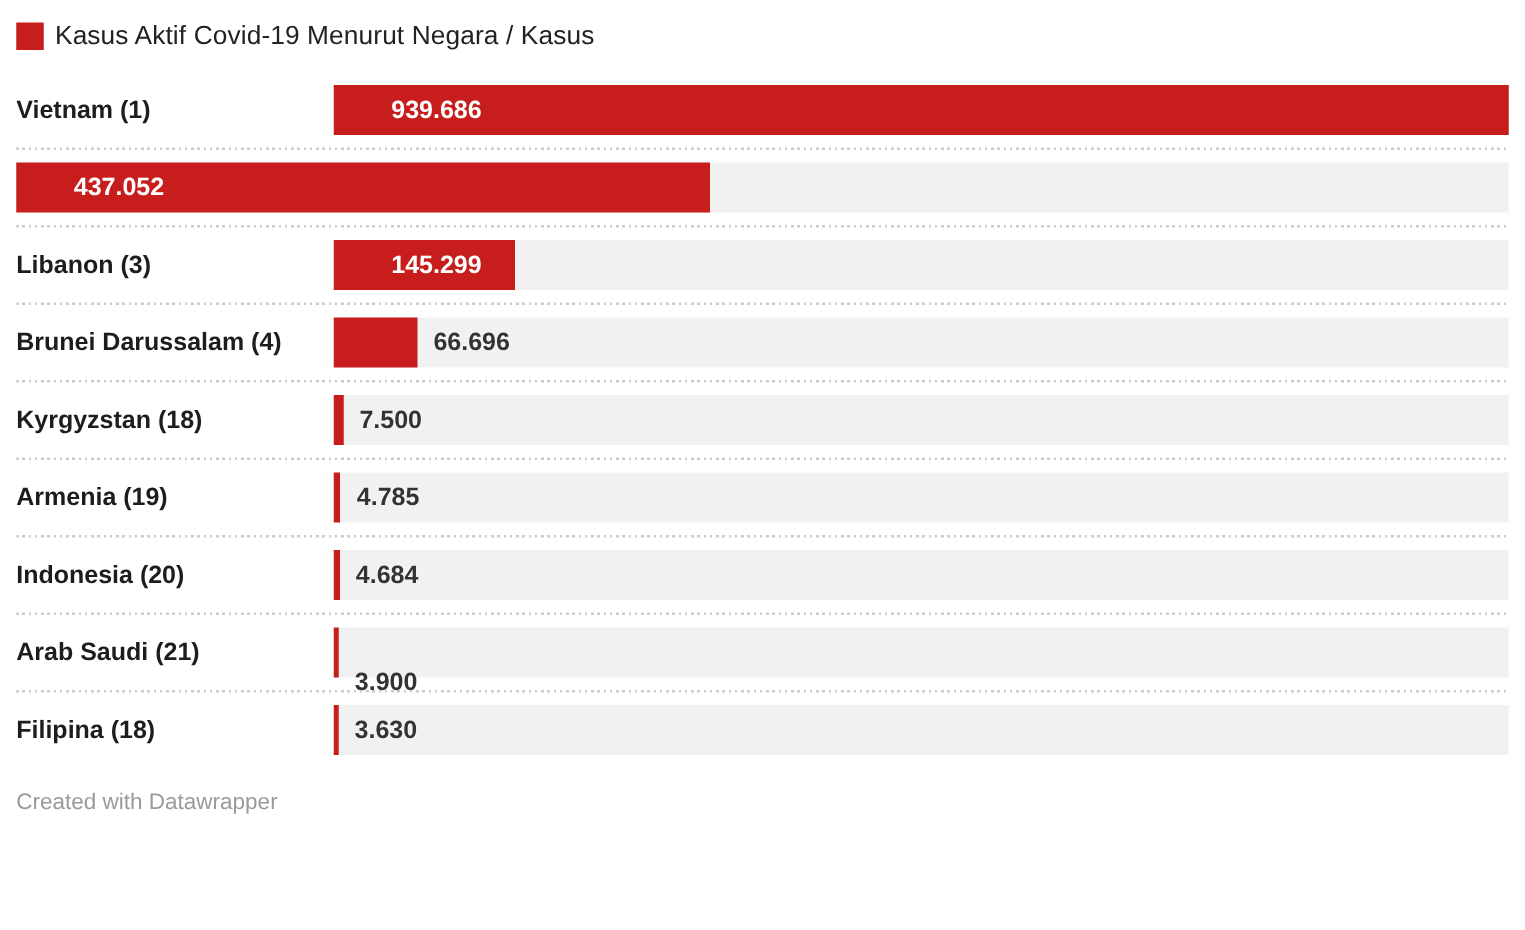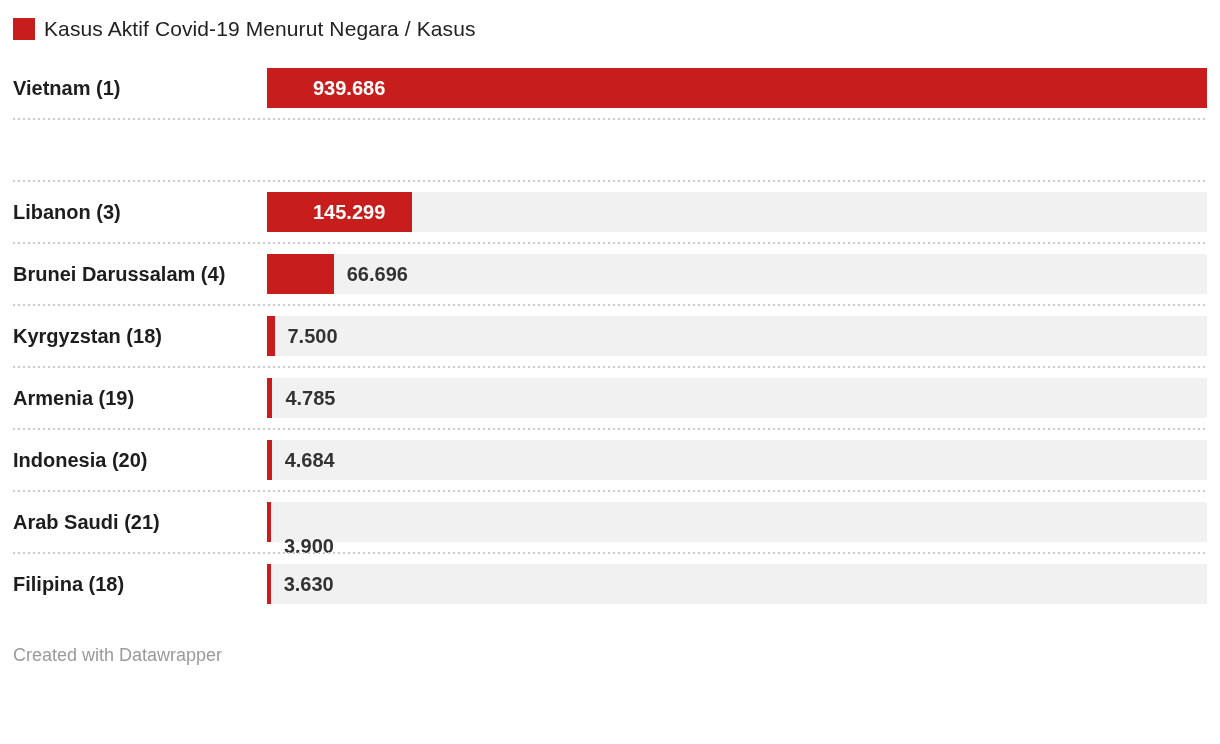--- a/index.html
+++ b/index.html
@@ -30,21 +30,21 @@
     white-space:nowrap;overflow:hidden;
   }
   .track{position:relative;flex:1;height:40px;background:var(--track);}
   .bar{height:100%;background:var(--bar);}
   .value{
     position:absolute;top:0;line-height:40px;font-size:20px;white-space:nowrap;
   }
   .value.inside{left:26px;color:var(--value-inside);margin-left:20px;}
   .value.outside{color:var(--value-outside);text-shadow:0 0 2px rgba(255,255,255,.8);}
   
-  .chart-footer{margin-top:30px;}
+  .chart-footer{margin-top:16px;}
   .attribution{font-size:18px;color:var(--footer);text-decoration:none;cursor:pointer;}
 </style>
 </head>
 <body>
 
 <div class="chart">
 
   <header class="chart-header">
     <span class="legend-swatch"></span>
     <h1 class="chart-title">Kasus Aktif Covid-19 Menurut Negara / Kasus</h1>
@@ -53,20 +53,24 @@
   <div class="rows" id="rows">
     <div class="row">
       <div class="cat-label">Vietnam (1)</div>
       <div class="track">
         <div class="bar" style="width: 100%;"></div>
         <span class="value inside">939.686</span>
       </div>
     </div>
 
     <div class="row">
+      <div class="track">
+        <div class="bar" style="width: 46.5104%;"></div>
+        <span class="value inside">437.052</span>
+      </div>
     </div>
 
     <div class="row">
       <div class="cat-label">Libanon (3)</div>
       <div class="track">
         <div class="bar" style="width: 15.4625%;"></div>
         <span class="value inside">145.299</span>
       </div>
     </div>
 

